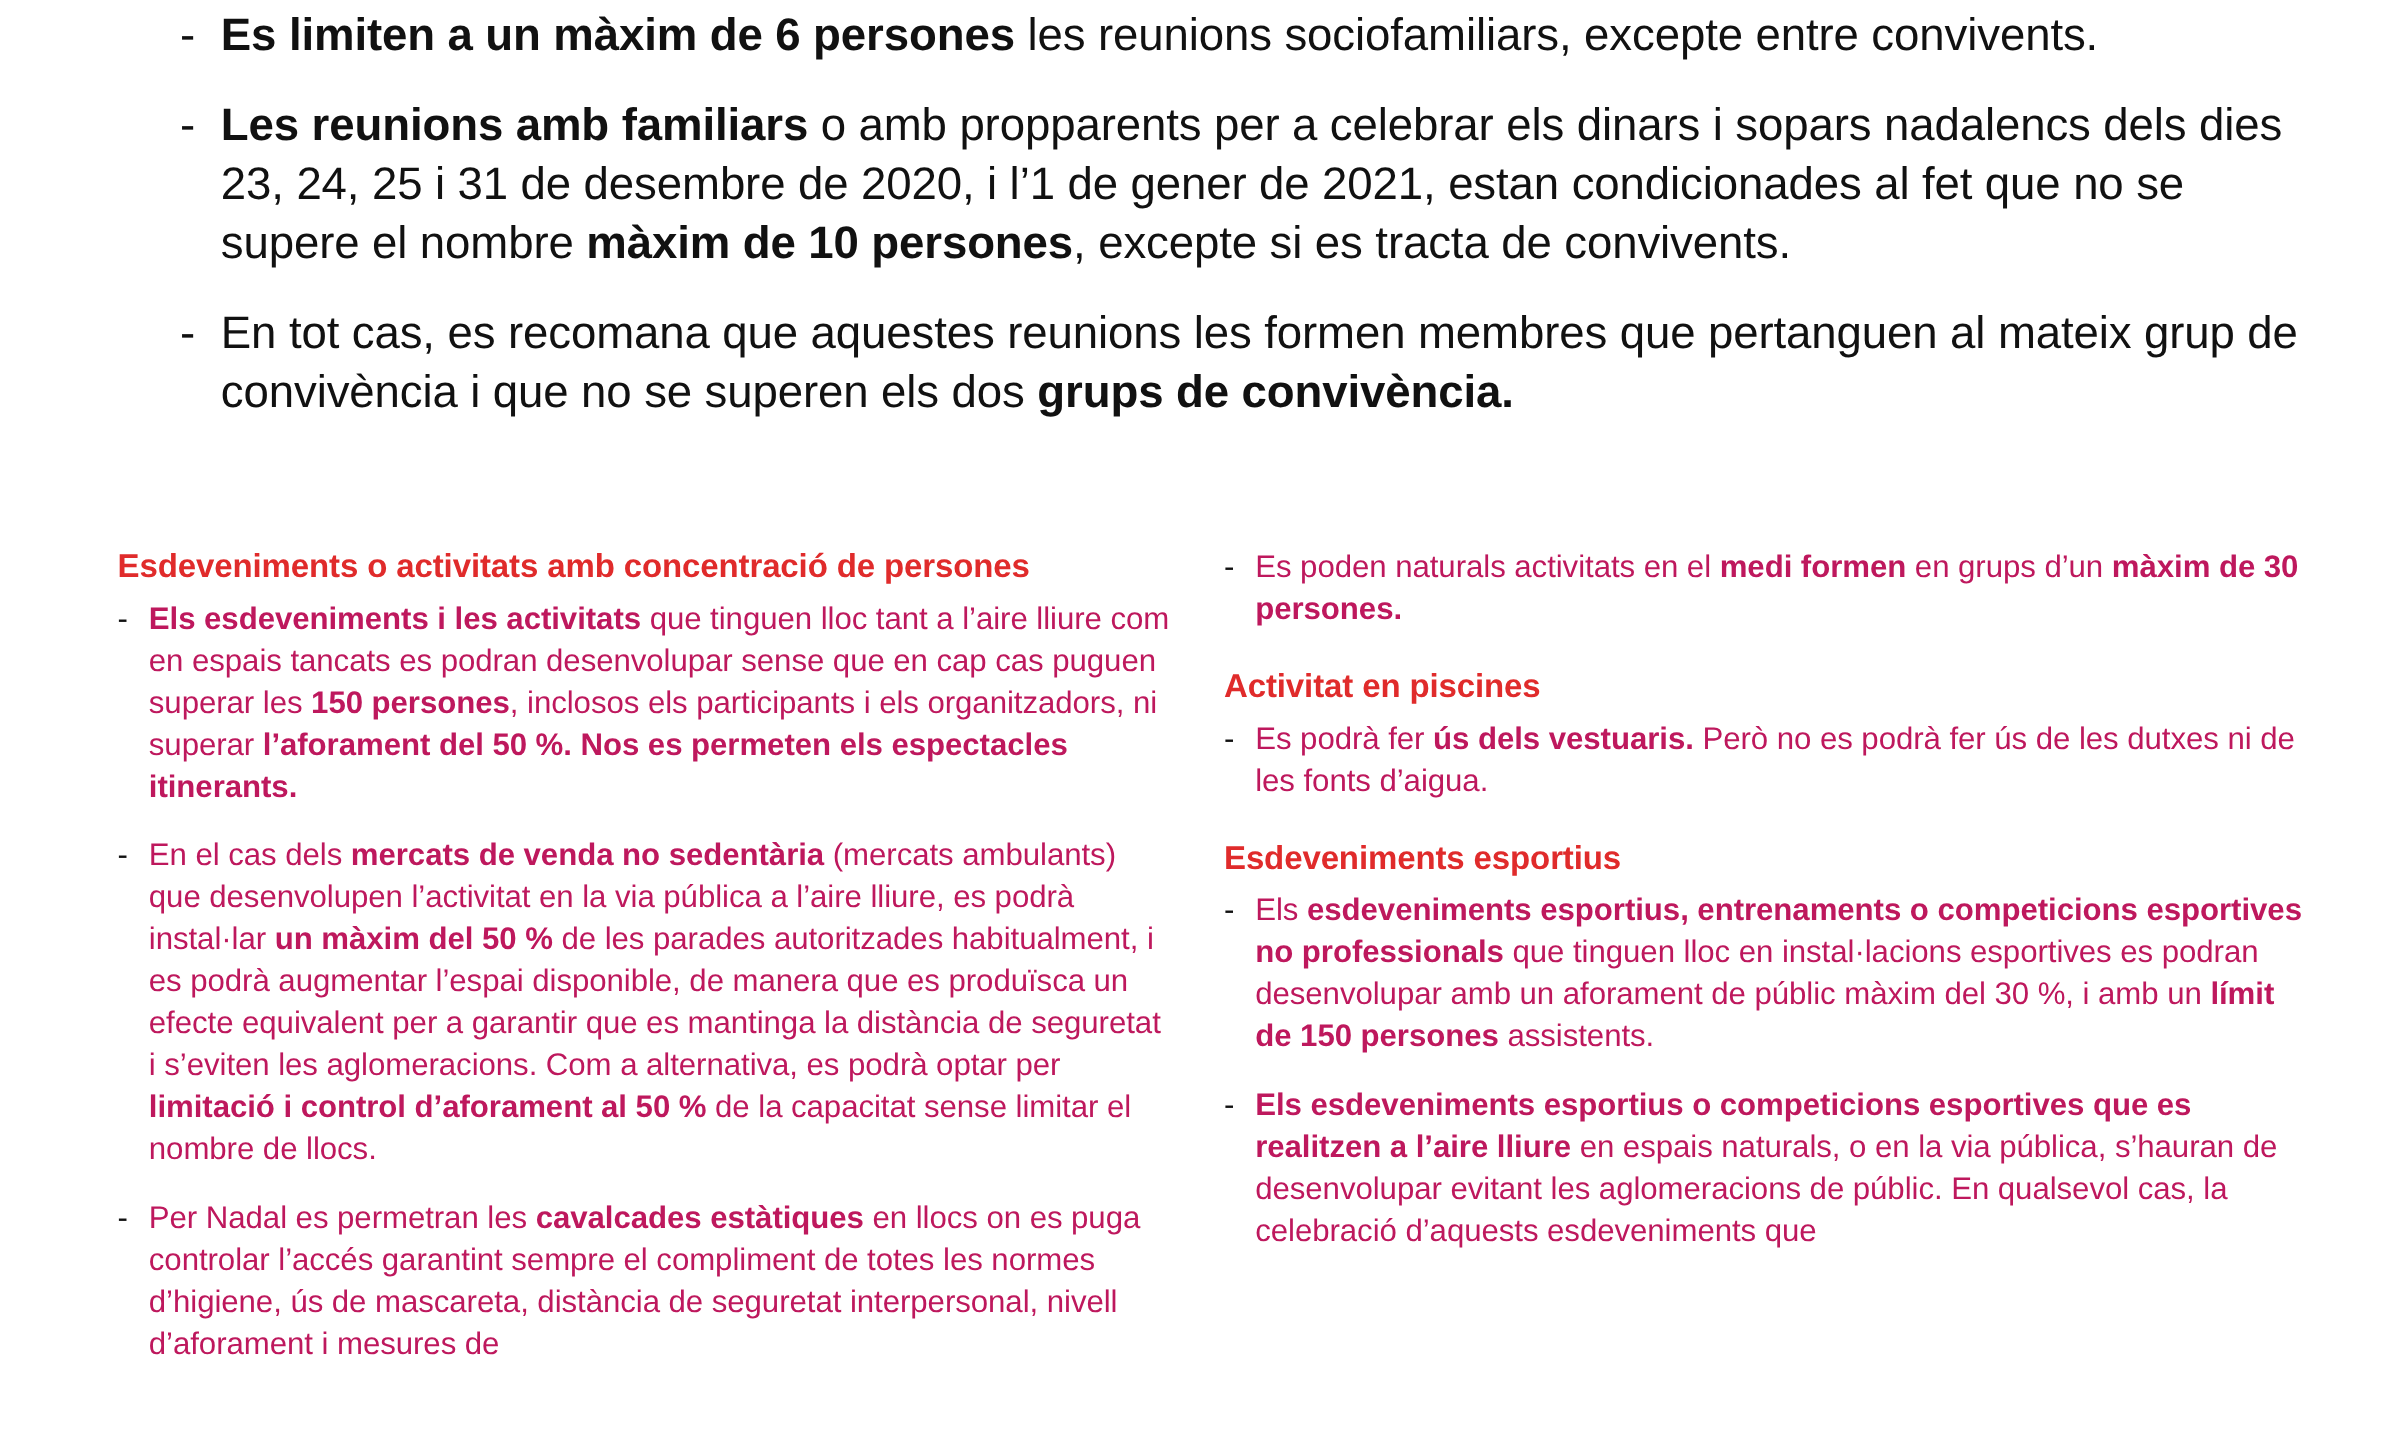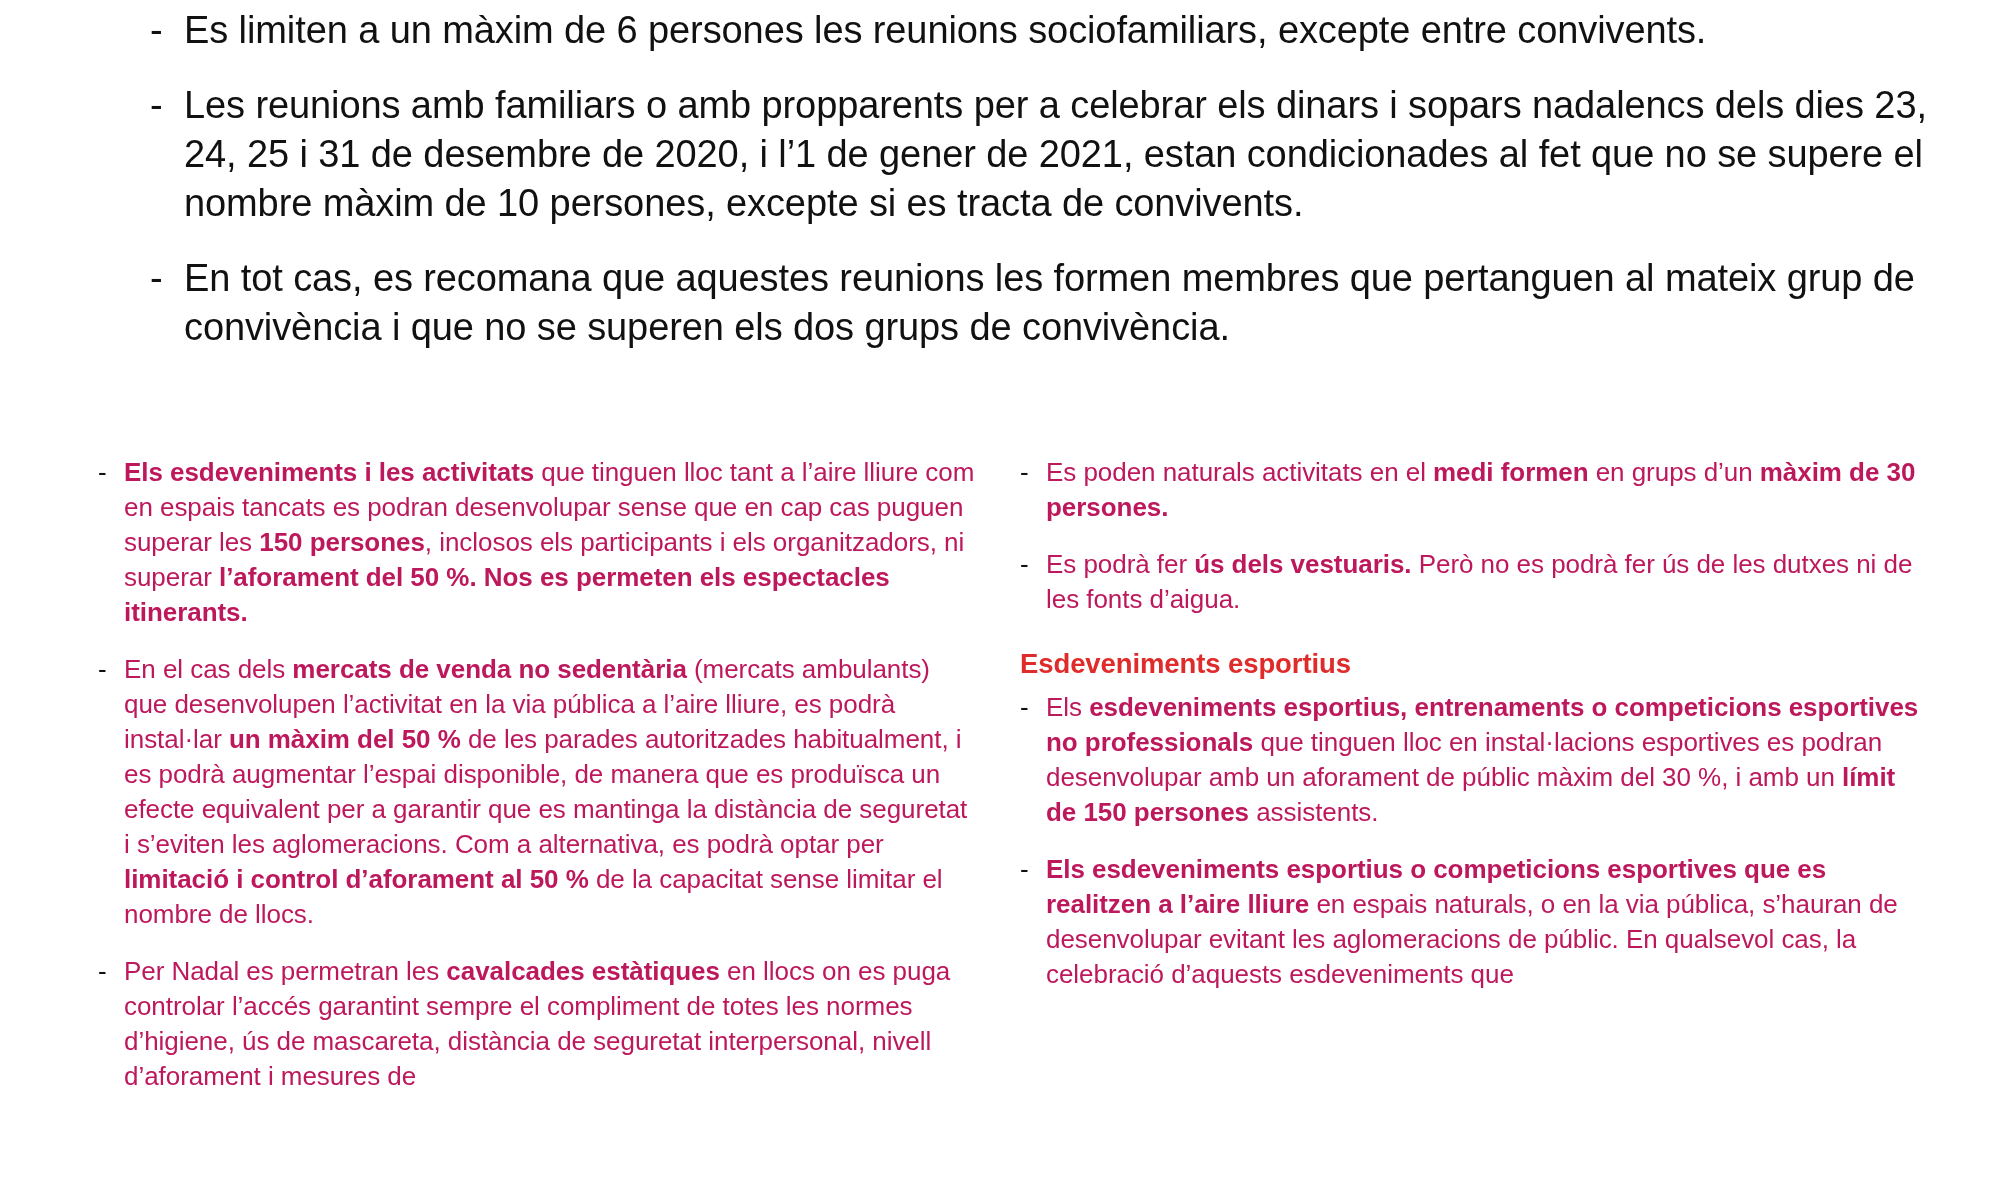--- a/index.html
+++ b/index.html
@@ -48,21 +48,21 @@
     font-weight: 400;
     color: #111;
   }
   .top-text {
     flex: 1 1 auto;
     font-size: 38px;
     line-height: 49px;
     letter-spacing: -0.1px;
     color: #111;
   }
-  .top-text b { font-weight: 400; }
+  .top-text b { font-weight: 700; }
 
   
   .columns {
     position: absolute;
     left: 0;
     top: 455px;
     width: 2000px;
     height: 745px;
   }
 
@@ -128,38 +128,40 @@
         <div class="top-text"><b>Les reunions amb familiars</b><span> o amb propparents per a celebrar els dinars i sopars nadalencs dels dies 23, 24, 25 i 31 de desembre de 2020, i l’1 de gener de 2021, estan condicionades al fet que no se supere el nombre </span><b>màxim de 10 persones</b><span>, excepte si es tracta de convivents.</span></div>
       </div>
       <div class="top-item">
         <div class="top-dash">-</div>
         <div class="top-text"><span>En tot cas, es recomana que aquestes reunions les formen membres que pertanguen al mateix grup de convivència i que no se superen els dos </span><b>grups de convivència.</b></div>
       </div>
     </div>
 
   <div class="columns">
     <div class="col col-left" id="left-column">
+        <div class="sec-head">Esdeveniments o activitats amb concentració de persones</div>
         <div class="bullet">
           <div class="b-dash">-</div>
           <div class="b-text"><b>Els esdeveniments i les activitats</b><span> que tinguen lloc tant a l’aire lliure com en espais tancats es podran desenvolupar sense que en cap cas puguen superar les </span><b>150 persones</b><span>, inclosos els participants i els organitzadors, ni superar </span><b>l’aforament del 50 %. Nos es permeten els espectacles itinerants.</b></div>
         </div>
         <div class="bullet">
           <div class="b-dash">-</div>
           <div class="b-text"><span>En el cas dels </span><b>mercats de venda no sedentària</b><span> (mercats ambulants) que desenvolupen l’activitat en la via pública a l’aire lliure, es podrà instal·lar </span><b>un màxim del 50 %</b><span> de les parades autoritzades habitualment, i es podrà augmentar l’espai disponible, de manera que es produïsca un efecte equivalent per a garantir que es mantinga la distància de seguretat i s’eviten les aglomeracions. Com a alternativa, es podrà optar per </span><b>limitació i control d’aforament al 50 %</b><span> de la capacitat sense limitar el nombre de llocs.</span></div>
         </div>
         <div class="bullet">
           <div class="b-dash">-</div>
           <div class="b-text"><span>Per Nadal es permetran les </span><b>cavalcades estàtiques</b><span> en llocs on es puga controlar l’accés garantint sempre el compliment de totes les normes d’higiene, ús de mascareta, distància de seguretat interpersonal, nivell d’aforament i mesures de</span></div>
         </div>
       </div>
     <div class="col col-right" id="right-column">
         <div class="bullet">
           <div class="b-dash">-</div>
           <div class="b-text"><span>Es poden naturals activitats en el </span><b>medi formen</b><span> en grups d’un </span><b>màxim de 30 persones.</b></div>
         </div>
+        <div class="sec-head sec-head-gap">Activitat en piscines</div>
         <div class="bullet">
           <div class="b-dash">-</div>
           <div class="b-text"><span>Es podrà fer </span><b>ús dels vestuaris.</b><span> Però no es podrà fer ús de les dutxes ni de les fonts d’aigua.</span></div>
         </div>
         <div class="sec-head sec-head-gap">Esdeveniments esportius</div>
         <div class="bullet">
           <div class="b-dash">-</div>
           <div class="b-text"><span>Els </span><b>esdeveniments esportius, entrenaments o competicions esportives no professionals</b><span> que tinguen lloc en instal·lacions esportives es podran desenvolupar amb un aforament de públic màxim del 30 %, i amb un </span><b>límit de 150 persones</b><span> assistents.</span></div>
         </div>
         <div class="bullet">

